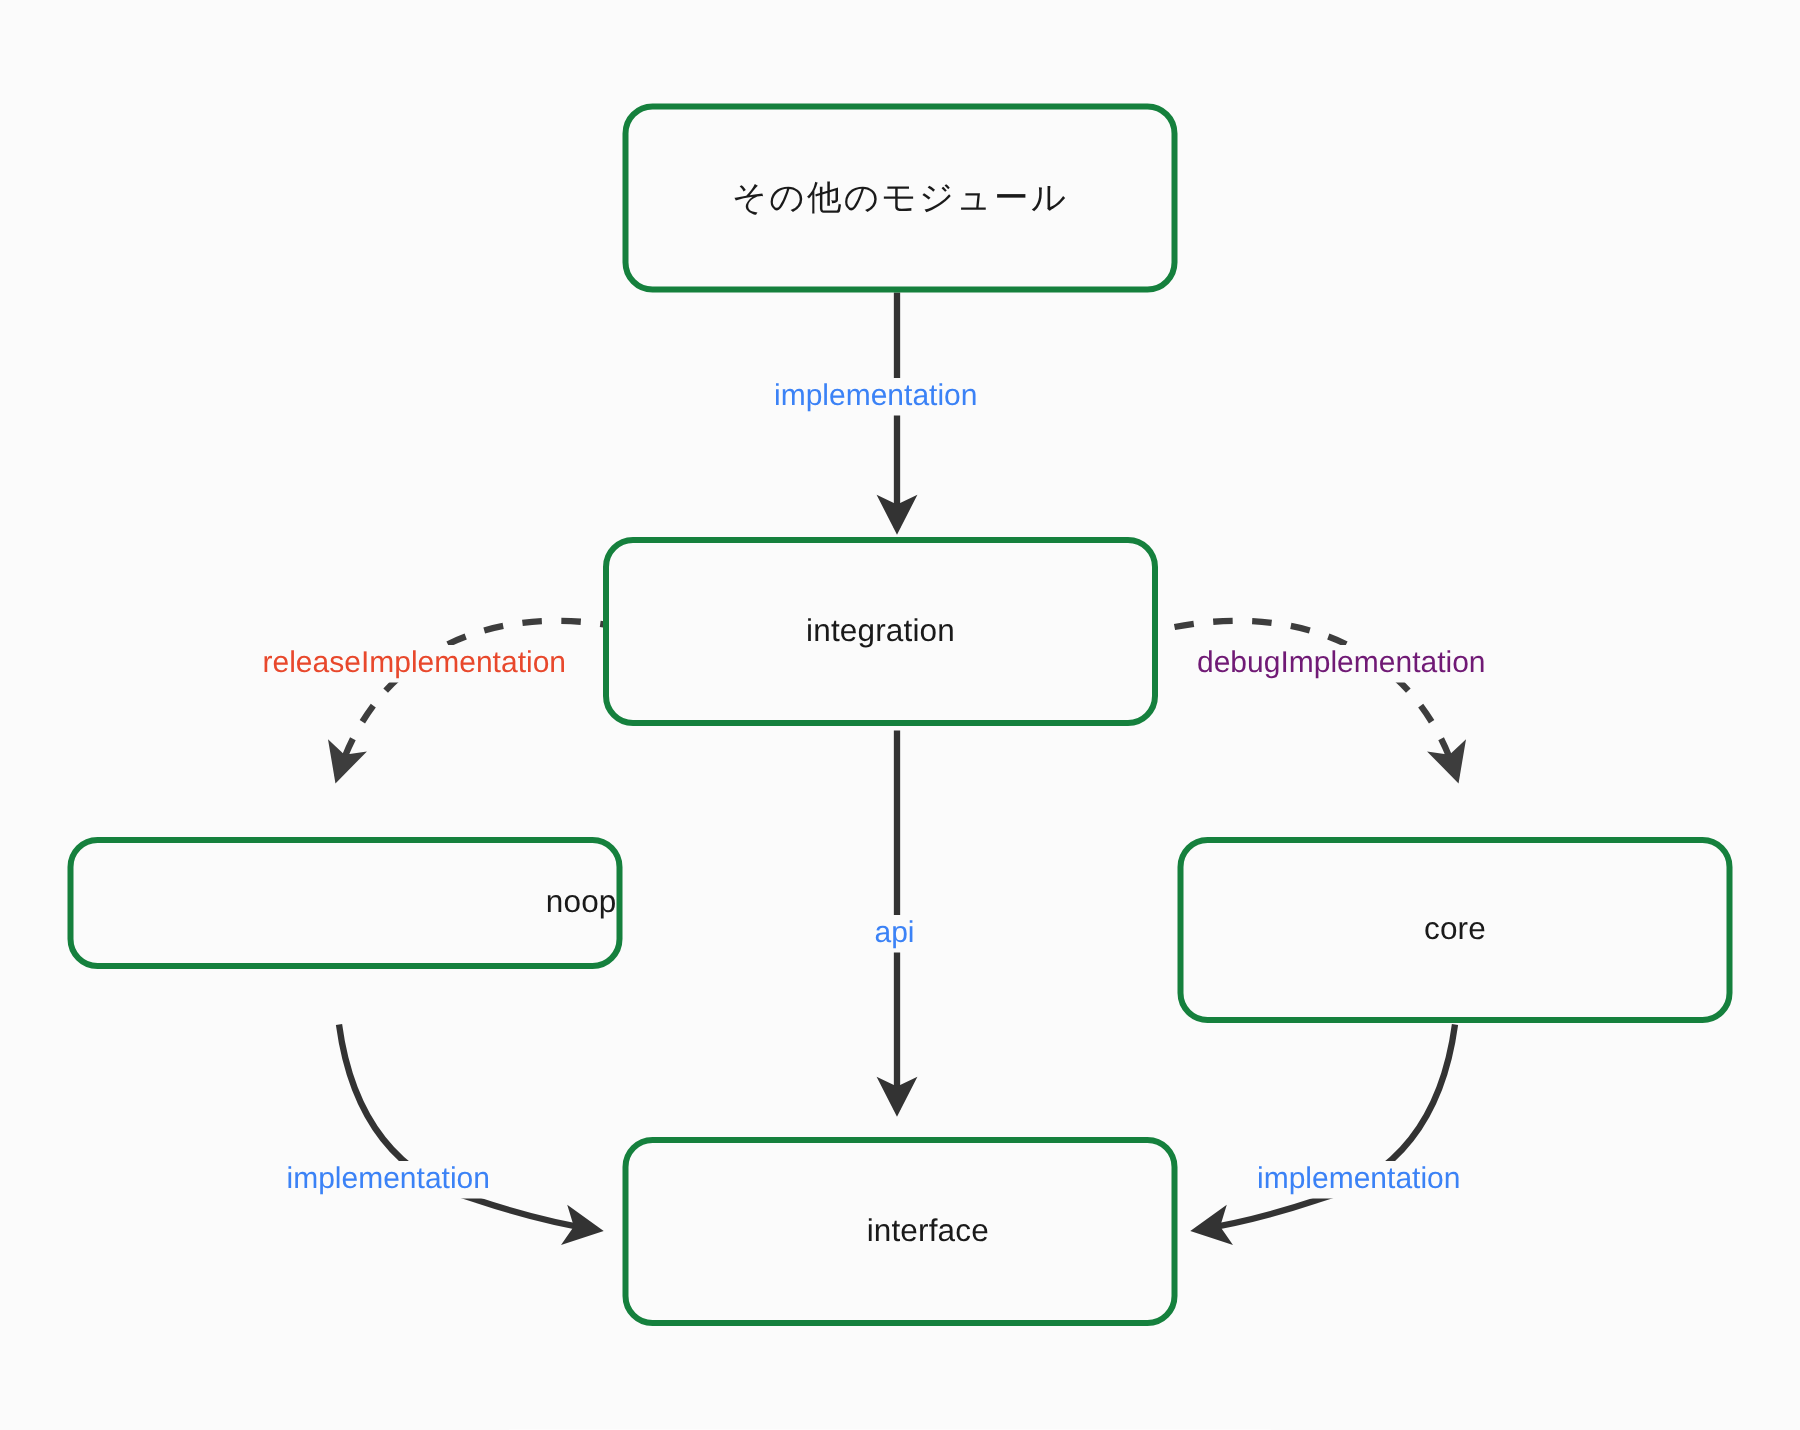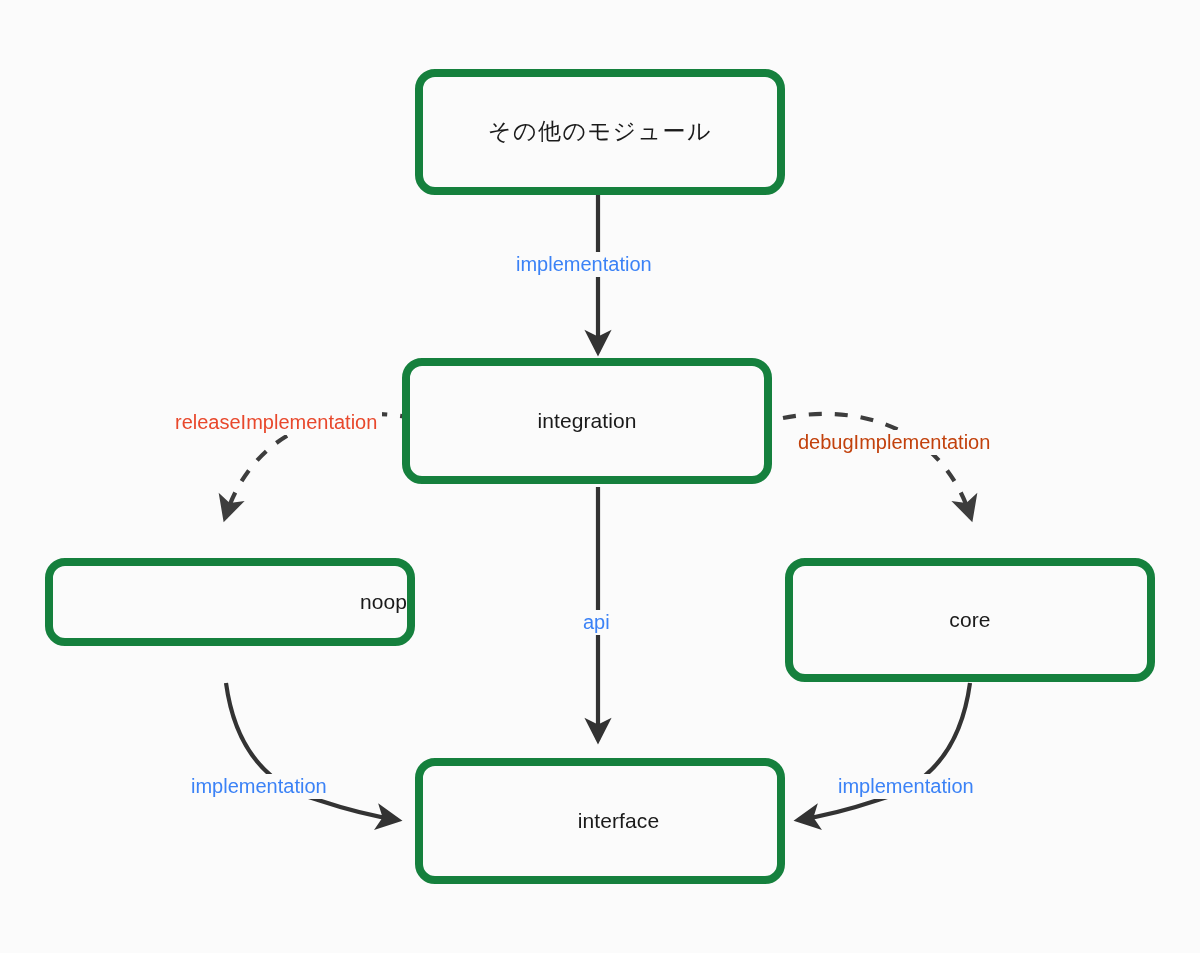--- a/index.html
+++ b/index.html
@@ -19,21 +19,21 @@
     position: absolute;
     left: 0;
     top: 0;
     width: 1200px;
     height: 953px;
   }
   .node {
     position: absolute;
     box-sizing: border-box;
     background: #fbfbfb;
-    border: 8px solid #15803d;
+    border: 4px solid #15803d;
     border-radius: 20px;
     display: flex;
     align-items: center;
     justify-content: center;
     z-index: 3;
   }
   .node-label {
     font-size: 21px;
     color: #1a1a1a;
     letter-spacing: 0.1px;
@@ -49,21 +49,21 @@
     position: absolute;
     font-size: 20px;
     color: #3b82f6;
     background: #fbfbfb;
     white-space: nowrap;
     padding: 0 5px;
     line-height: 1.25;
     z-index: 4;
   }
   .edge-label.accent-release { color: #e8482c; }
-  .edge-label.accent-debug   { color: #c2410c; }
+  .edge-label.accent-debug   { color: #701a75; }
 </style>
 </head>
 <body>
 
 <div id="canvas">
 
   <svg id="edges" viewBox="0 0 1200 953" xmlns="http://www.w3.org/2000/svg">
     <defs>
       <marker id="arrow-solid" viewBox="0 0 12 12" refX="9.2" refY="6" markerWidth="7.2" markerHeight="7.2" orient="auto-start-reverse">
         <path d="M 0.4 0.6 L 11 6 L 0.4 11.4 L 3 6 Z" fill="#333333"></path>
@@ -101,21 +101,21 @@
   <div class="node" style="left:785px; top:558px; width:370px; height:124px;align-items:center;">
     <span class="node-label">core</span>
   </div>
 
   <div class="node" style="left:415px; top:758px; width:370px; height:126px;padding-left:37px;">
     <span class="node-label">interface</span>
   </div>
 
   <div class="edge-label" style="left:511px; top:252px;">implementation</div>
 
-  <div class="edge-label accent-release" style="left:170px; top:410px;text-align:right;">releaseImplementation</div>
+  <div class="edge-label accent-release" style="left:170px; top:430px;text-align:right;">releaseImplementation</div>
 
   <div class="edge-label accent-debug" style="left:793px; top:430px;">debugImplementation</div>
 
   <div class="edge-label" style="left:578px; top:610px;">api</div>
 
   <div class="edge-label" style="left:186px; top:774px;">implementation</div>
 
   <div class="edge-label" style="left:833px; top:774px;">implementation</div>
 
 </div>

